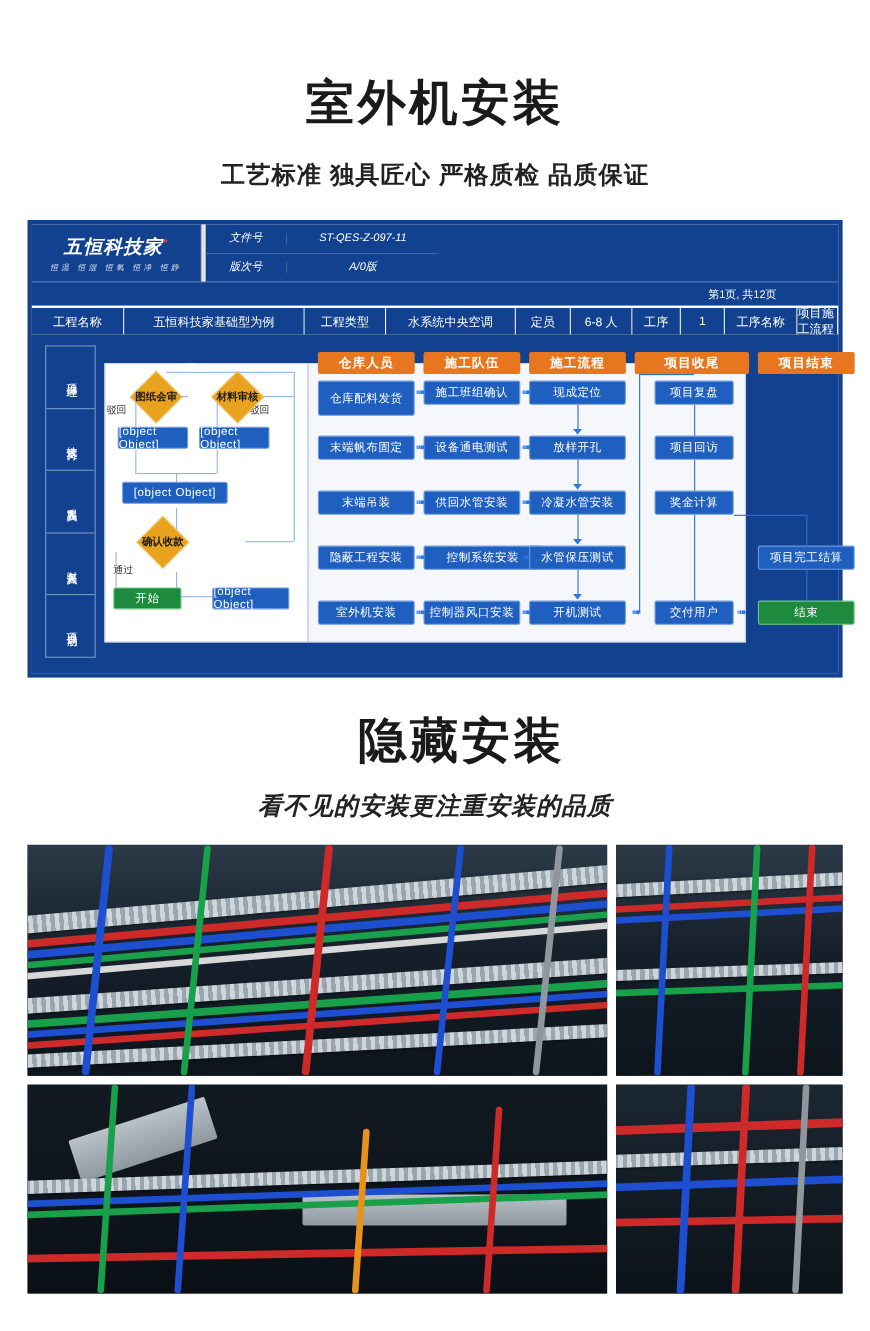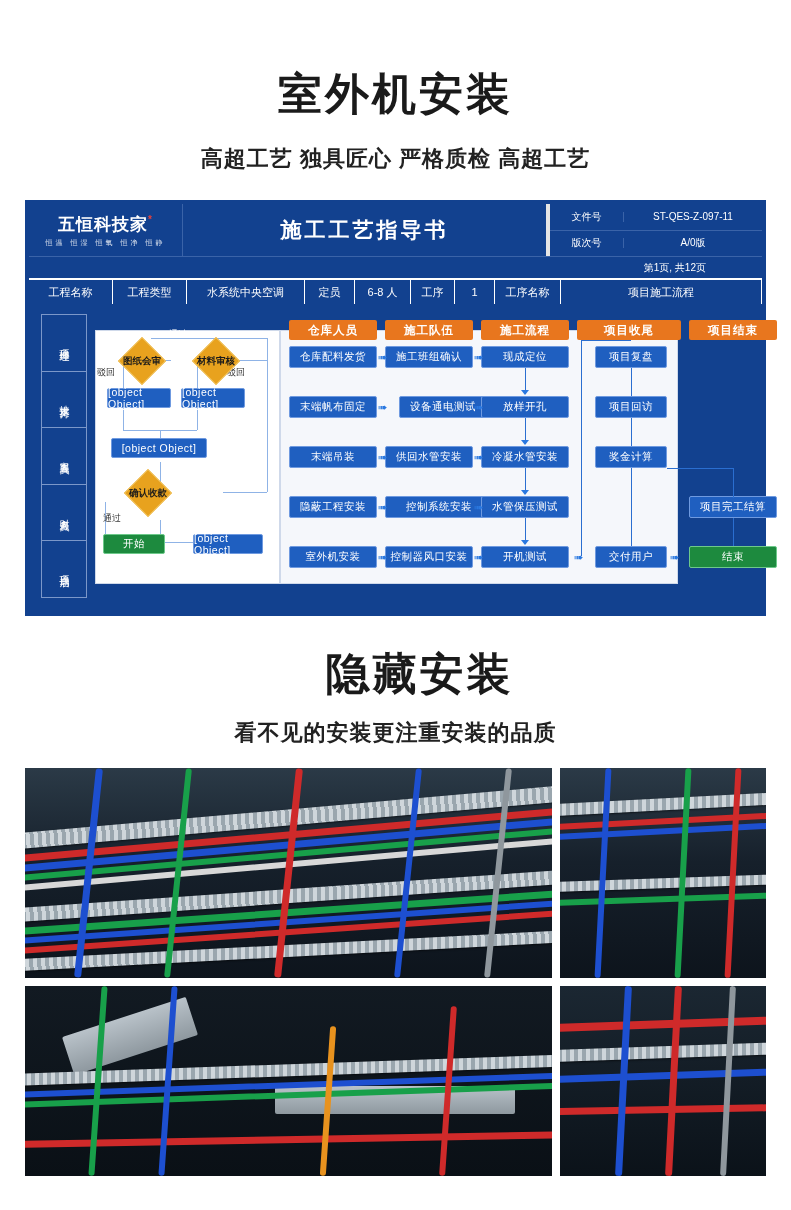--- a/index.html
+++ b/index.html
@@ -39,20 +39,21 @@
     border: 4px solid #12418f;
     background: #fff;
   }
 
   
   .doc-head {
     display: flex;
     background: #12418f;
     color: #fff;
     height: 52px;
+    font-style: italic;
   }
   .logo-cell {
     width: 154px;
     display: flex;
     flex-direction: column;
     align-items: center;
     justify-content: center;
     border-right: 1px solid #3a63a8;
   }
   .logo-main {
@@ -260,21 +261,21 @@
   .dots {
     position: absolute;
     color: #2a78e0;
     font-size: 11px;
     letter-spacing: -1px;
     line-height: 1;
   }
 
   
   .t2 { padding-top: 36px; margin-left: 48px; }
-  .s2 { padding-top: 22px; padding-bottom: 20px; font-weight: bold; }
+  .s2 { padding-top: 22px; padding-bottom: 20px; font-weight: bold; font-style: italic; }
 
   .gallery {
     width: 741px;
     margin: 0 auto;
     display: grid;
     grid-template-columns: 527px 206px;
     grid-template-rows: 210px 190px;
     gap: 8px;
   }
   .ph {
@@ -304,48 +305,48 @@
     background: linear-gradient(180deg,#b9c2c9,#8e989f);
     border-radius:2px;
   }
 </style>
 </head>
 <body>
 
 <div class="page">
 
   <div class="sec-title t1">室外机安装</div>
-  <div class="sec-sub s1">高超工艺  独具匠心  严格质检  高超工艺</div>
+  <div class="sec-sub s1">工艺标准  独具匠心  严格质检  品质保证</div>
 
   <div class="doc">
 
     <div class="doc-head">
       <div class="logo-cell">
         <div class="logo-main">
           <span>五恒科技家</span><span class="star">*</span>
         </div>
         <div class="logo-sub">恒温 恒湿 恒氧 恒净 恒静</div>
       </div>
-      <div class="doc-title-cell">施工工艺指导书</div>
       <div class="meta-cell">
         <div class="meta-row">
           <div class="meta-k">文件号</div>
           <div class="meta-v">ST-QES-Z-097-11</div>
         </div>
         <div class="meta-row">
           <div class="meta-k">版次号</div>
           <div class="meta-v">A/0版</div>
         </div>
       </div>
     </div>
 
     <div class="doc-subline">第1页, 共12页</div>
 
     <div class="info-bar">
       <div class="k ib1">工程名称</div>
+      <div class="v ib2">五恒科技家基础型为例</div>
       <div class="k ib3">工程类型</div>
       <div class="v ib4">水系统中央空调</div>
       <div class="k ib5">定员</div>
       <div class="v ib6">6-8 人</div>
       <div class="k ib7">工序</div>
       <div class="v ib8">1</div>
       <div class="k ib9">工序名称</div>
       <div class="v ib10">项目施工流程</div>
     </div>
 
@@ -400,28 +401,28 @@
         <div class="diamond" style="left:90px; top:162px; width:34px; height:34px;">
           <span>确认收款</span>
         </div>
 
         <div class="node" style="left:66px; top:74px; width:64px; height:20px;">[object Object]</div>
         <div class="node" style="left:140px; top:74px; width:64px; height:20px;">[object Object]</div>
         <div class="node" style="left:70px; top:124px; width:96px; height:20px;">[object Object]</div>
         <div class="node" style="left:152px; top:220px; width:70px; height:20px;">[object Object]</div>
         <div class="node green" style="left:62px; top:220px; width:62px; height:20px;">开始</div>
 
-        <div class="node" style="left:248px; top:32px; width:88px; height:22px;">仓库配料发货</div>
+        <div class="node" style="left:248px; top:32px; width:88px; height:32px;">仓库配料发货</div>
         <div class="node" style="left:248px; top:82px; width:88px; height:22px;">末端帆布固定</div>
         <div class="node" style="left:248px; top:132px; width:88px; height:22px;">末端吊装</div>
         <div class="node" style="left:248px; top:182px; width:88px; height:22px;">隐蔽工程安装</div>
         <div class="node" style="left:248px; top:232px; width:88px; height:22px;">室外机安装</div>
 
         <div class="node" style="left:344px; top:32px; width:88px; height:22px;">施工班组确认</div>
-        <div class="node" style="left:358px; top:82px; width:88px; height:22px;">设备通电测试</div>
+        <div class="node" style="left:344px; top:82px; width:88px; height:22px;">设备通电测试</div>
         <div class="node" style="left:344px; top:132px; width:88px; height:22px;">供回水管安装</div>
         <div class="node" style="left:344px; top:182px; width:108px; height:22px;">控制系统安装</div>
         <div class="node" style="left:344px; top:232px; width:88px; height:22px;">控制器风口安装</div>
 
         <div class="node" style="left:440px; top:32px; width:88px; height:22px;">现成定位</div>
         <div class="node" style="left:440px; top:82px; width:88px; height:22px;">放样开孔</div>
         <div class="node" style="left:440px; top:132px; width:88px; height:22px;">冷凝水管安装</div>
         <div class="node" style="left:440px; top:182px; width:88px; height:22px;">水管保压测试</div>
         <div class="node" style="left:440px; top:232px; width:88px; height:22px;">开机测试</div>
 

